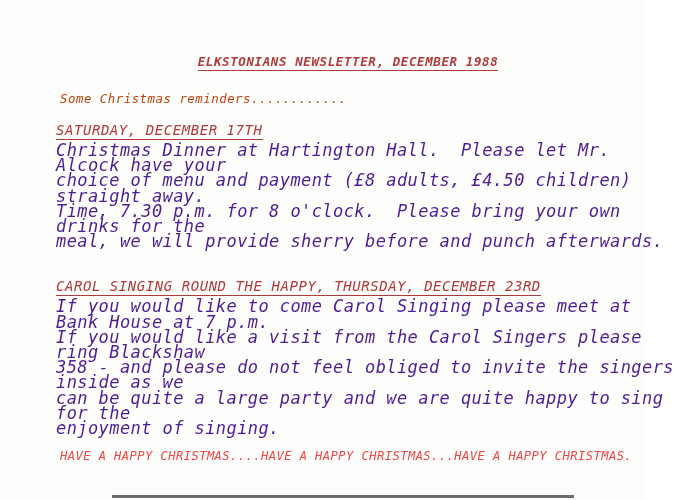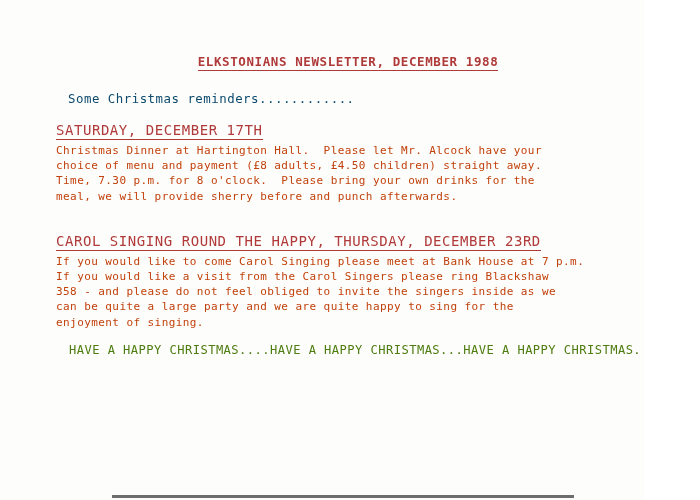--- a/index.html
+++ b/index.html
@@ -12,20 +12,21 @@
     background: #ffffff;
     font-family: "DejaVu Sans Mono", monospace;
     overflow: hidden;
   }
   .page {
     position: relative;
     width: 644px;
     height: 500px;
     background: #fdfdfb;
     box-sizing: border-box;
+    font-style: italic;
   }
   .doc {
     position: absolute;
     left: 0;
     top: 0;
     width: 700px;
     padding: 54px 24px 0 56px;
     box-sizing: border-box;
   }
   .title {
@@ -34,55 +35,55 @@
     font-size: 12.5px;
     letter-spacing: 0.6px;
     margin: 0 0 22px 0;
     padding-right: 36px;
   }
   .title span {
     border-bottom: 1px solid #b03a3a;
     padding-bottom: 1px;
   }
   .intro {
-    color: #0c4a6e;
+    color: #c2410c;
     font-size: 12.4px;
     letter-spacing: 0.5px;
-    margin: 0 0 16px 12px;
+    margin: 0 0 16px 4px;
   }
   .section {
     margin: 0 0 7px 0;
   }
   .heading {
     color: #b03a3a;
     font-size: 14px;
     letter-spacing: 0.55px;
     margin: 0 0 5px 0;
     display: block;
   }
   .heading span {
     border-bottom: 1px solid #b03a3a;
     padding-bottom: 1px;
   }
   .body-text {
-    color: #c2410c;
-    font-size: 11px;
+    color: #4c1d95;
+    font-size: 17px;
     line-height: 15.2px;
     letter-spacing: 0.42px;
     white-space: pre-wrap;
     margin: 0 0 16px 0;
   }
   .body-text.tight {
     margin-bottom: 13px;
   }
   .closing {
-    color: #4d7c0f;
+    color: #ef4444;
     font-size: 12.1px;
     letter-spacing: 0.45px;
-    margin: 6px 0 0 13px;
+    margin: 6px 0 0 4px;
     white-space: pre-wrap;
   }
   .bottom-rule {
     position: absolute;
     left: 112px;
     bottom: 2px;
     width: 462px;
     height: 3px;
     background: #6d6d6d;
   }

